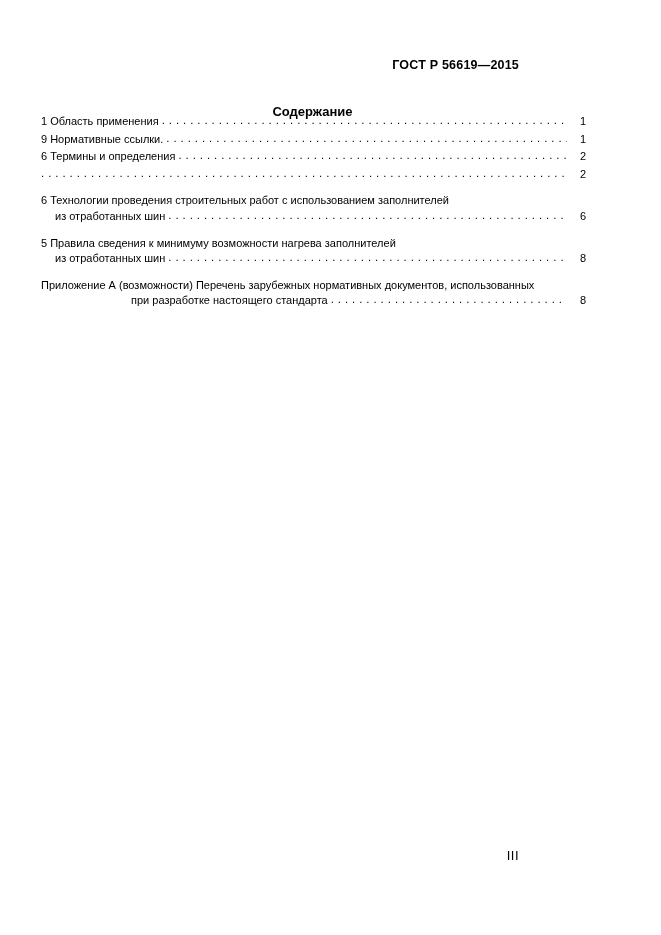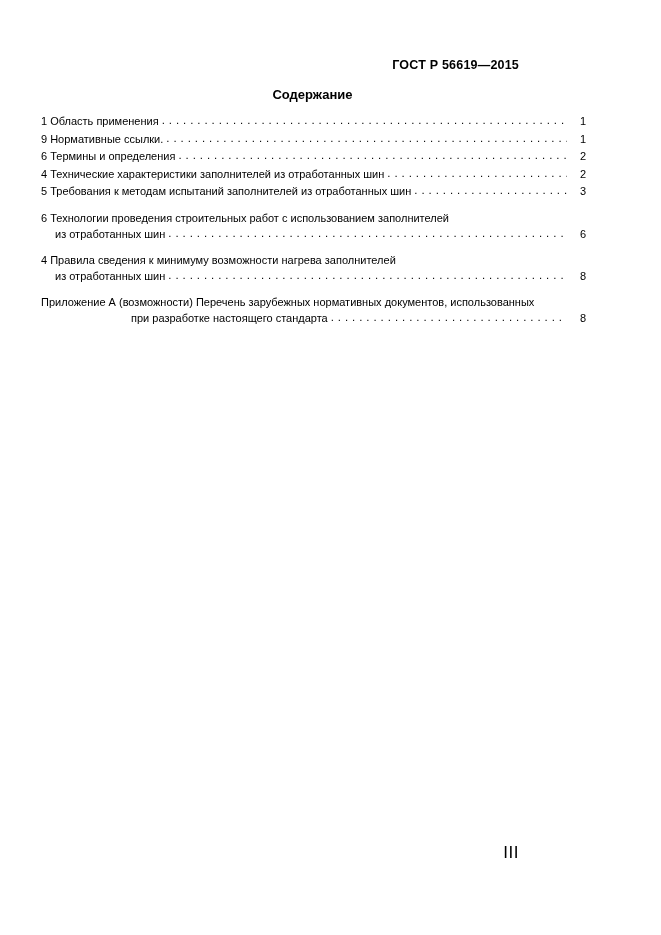--- a/index.html
+++ b/index.html
@@ -23,21 +23,21 @@
     position: absolute;
     top: 58px;
     right: 77px;
     font-size: 12.5px;
     font-weight: bold;
     letter-spacing: 0.2px;
     white-space: nowrap;
   }
   .doc-title {
     position: absolute;
-    top: 87px;
+    top: 104px;
     left: 0;
     width: 661px;
     text-align: center;
     font-size: 13px;
     font-weight: bold;
     padding-right: 36px;
     box-sizing: border-box;
   }
   .toc {
     position: absolute;
@@ -93,21 +93,21 @@
     padding-left: 90px;
     justify-content: space-between;
   }
   .no-dots .toc-dots::after {
     content: "";
   }
   .folio {
     position: absolute;
     bottom: 72px;
     right: 77px;
-    font-size: 17px;
+    font-size: 13px;
     letter-spacing: 0.5px;
   }
 </style>
 </head>
 <body>
 
 <div class="page">
 
   <div class="header-std">ГОСТ Р 56619—2015</div>
 
@@ -134,49 +134,41 @@
     <div class="toc-entry">
       <div class="toc-line">
         <span class="toc-text">6 Термины и определения</span>
         <span class="toc-dots"></span>
         <span class="toc-page">2</span>
       </div>
     </div>
 
     <div class="toc-entry">
       <div class="toc-line">
-        <span class="toc-text">4 Технические характеристики заполнителей из отработанных шин</span>
         <span class="toc-dots"></span>
         <span class="toc-page">2</span>
       </div>
     </div>
 
-    <div class="toc-entry">
-      <div class="toc-line">
-        <span class="toc-text">5 Требования к методам испытаний заполнителей из отработанных шин</span>
-        <span class="toc-dots"></span>
-        <span class="toc-page">3</span>
-      </div>
-    </div>
 
     <div class="toc-entry">
       <div class="toc-line no-dots spaced">
         <span class="toc-text">6 Технологии проведения строительных работ с использованием заполнителей</span>
         <span class="toc-dots"></span>
       </div>
       <div class="toc-line toc-cont">
         <span class="toc-text">из отработанных шин</span>
         <span class="toc-dots"></span>
         <span class="toc-page">6</span>
       </div>
     </div>
 
     <div class="toc-entry">
       <div class="toc-line no-dots spaced">
-        <span class="toc-text">4 Правила сведения к минимуму возможности нагрева заполнителей</span>
+        <span class="toc-text">5 Правила сведения к минимуму возможности нагрева заполнителей</span>
         <span class="toc-dots"></span>
       </div>
       <div class="toc-line toc-cont">
         <span class="toc-text">из отработанных шин</span>
         <span class="toc-dots"></span>
         <span class="toc-page">8</span>
       </div>
     </div>
 
     <div class="toc-entry">

